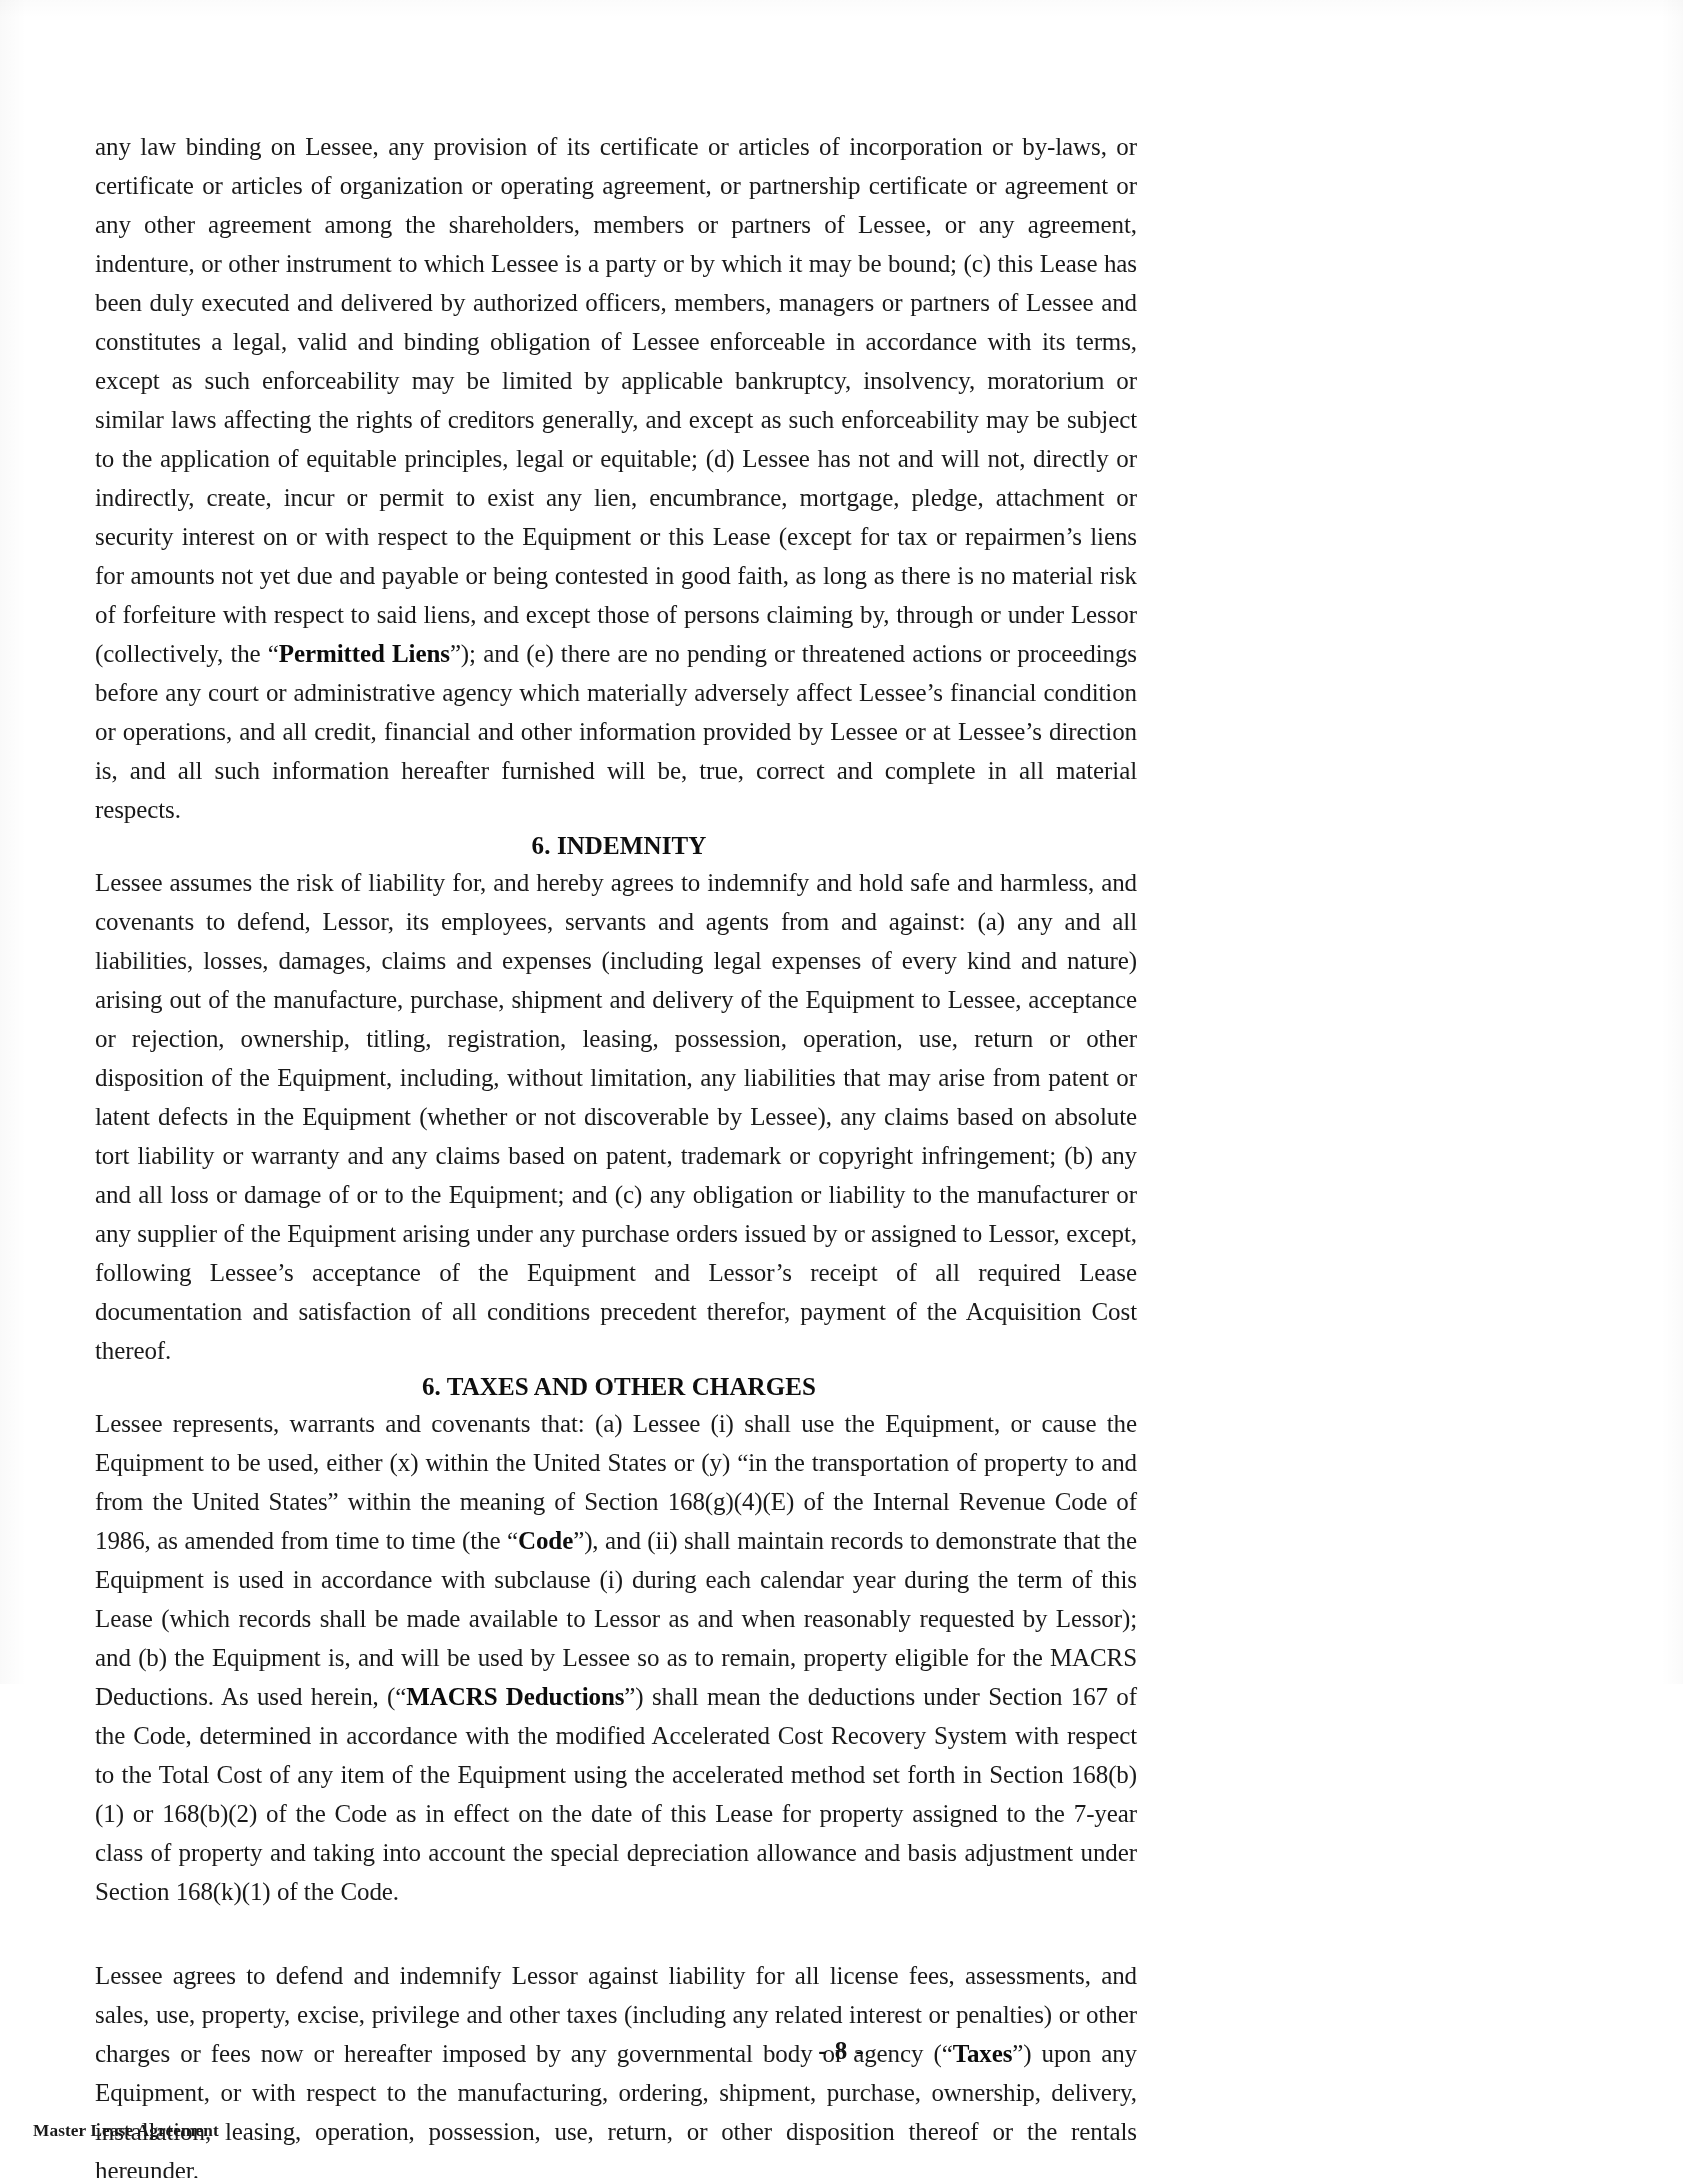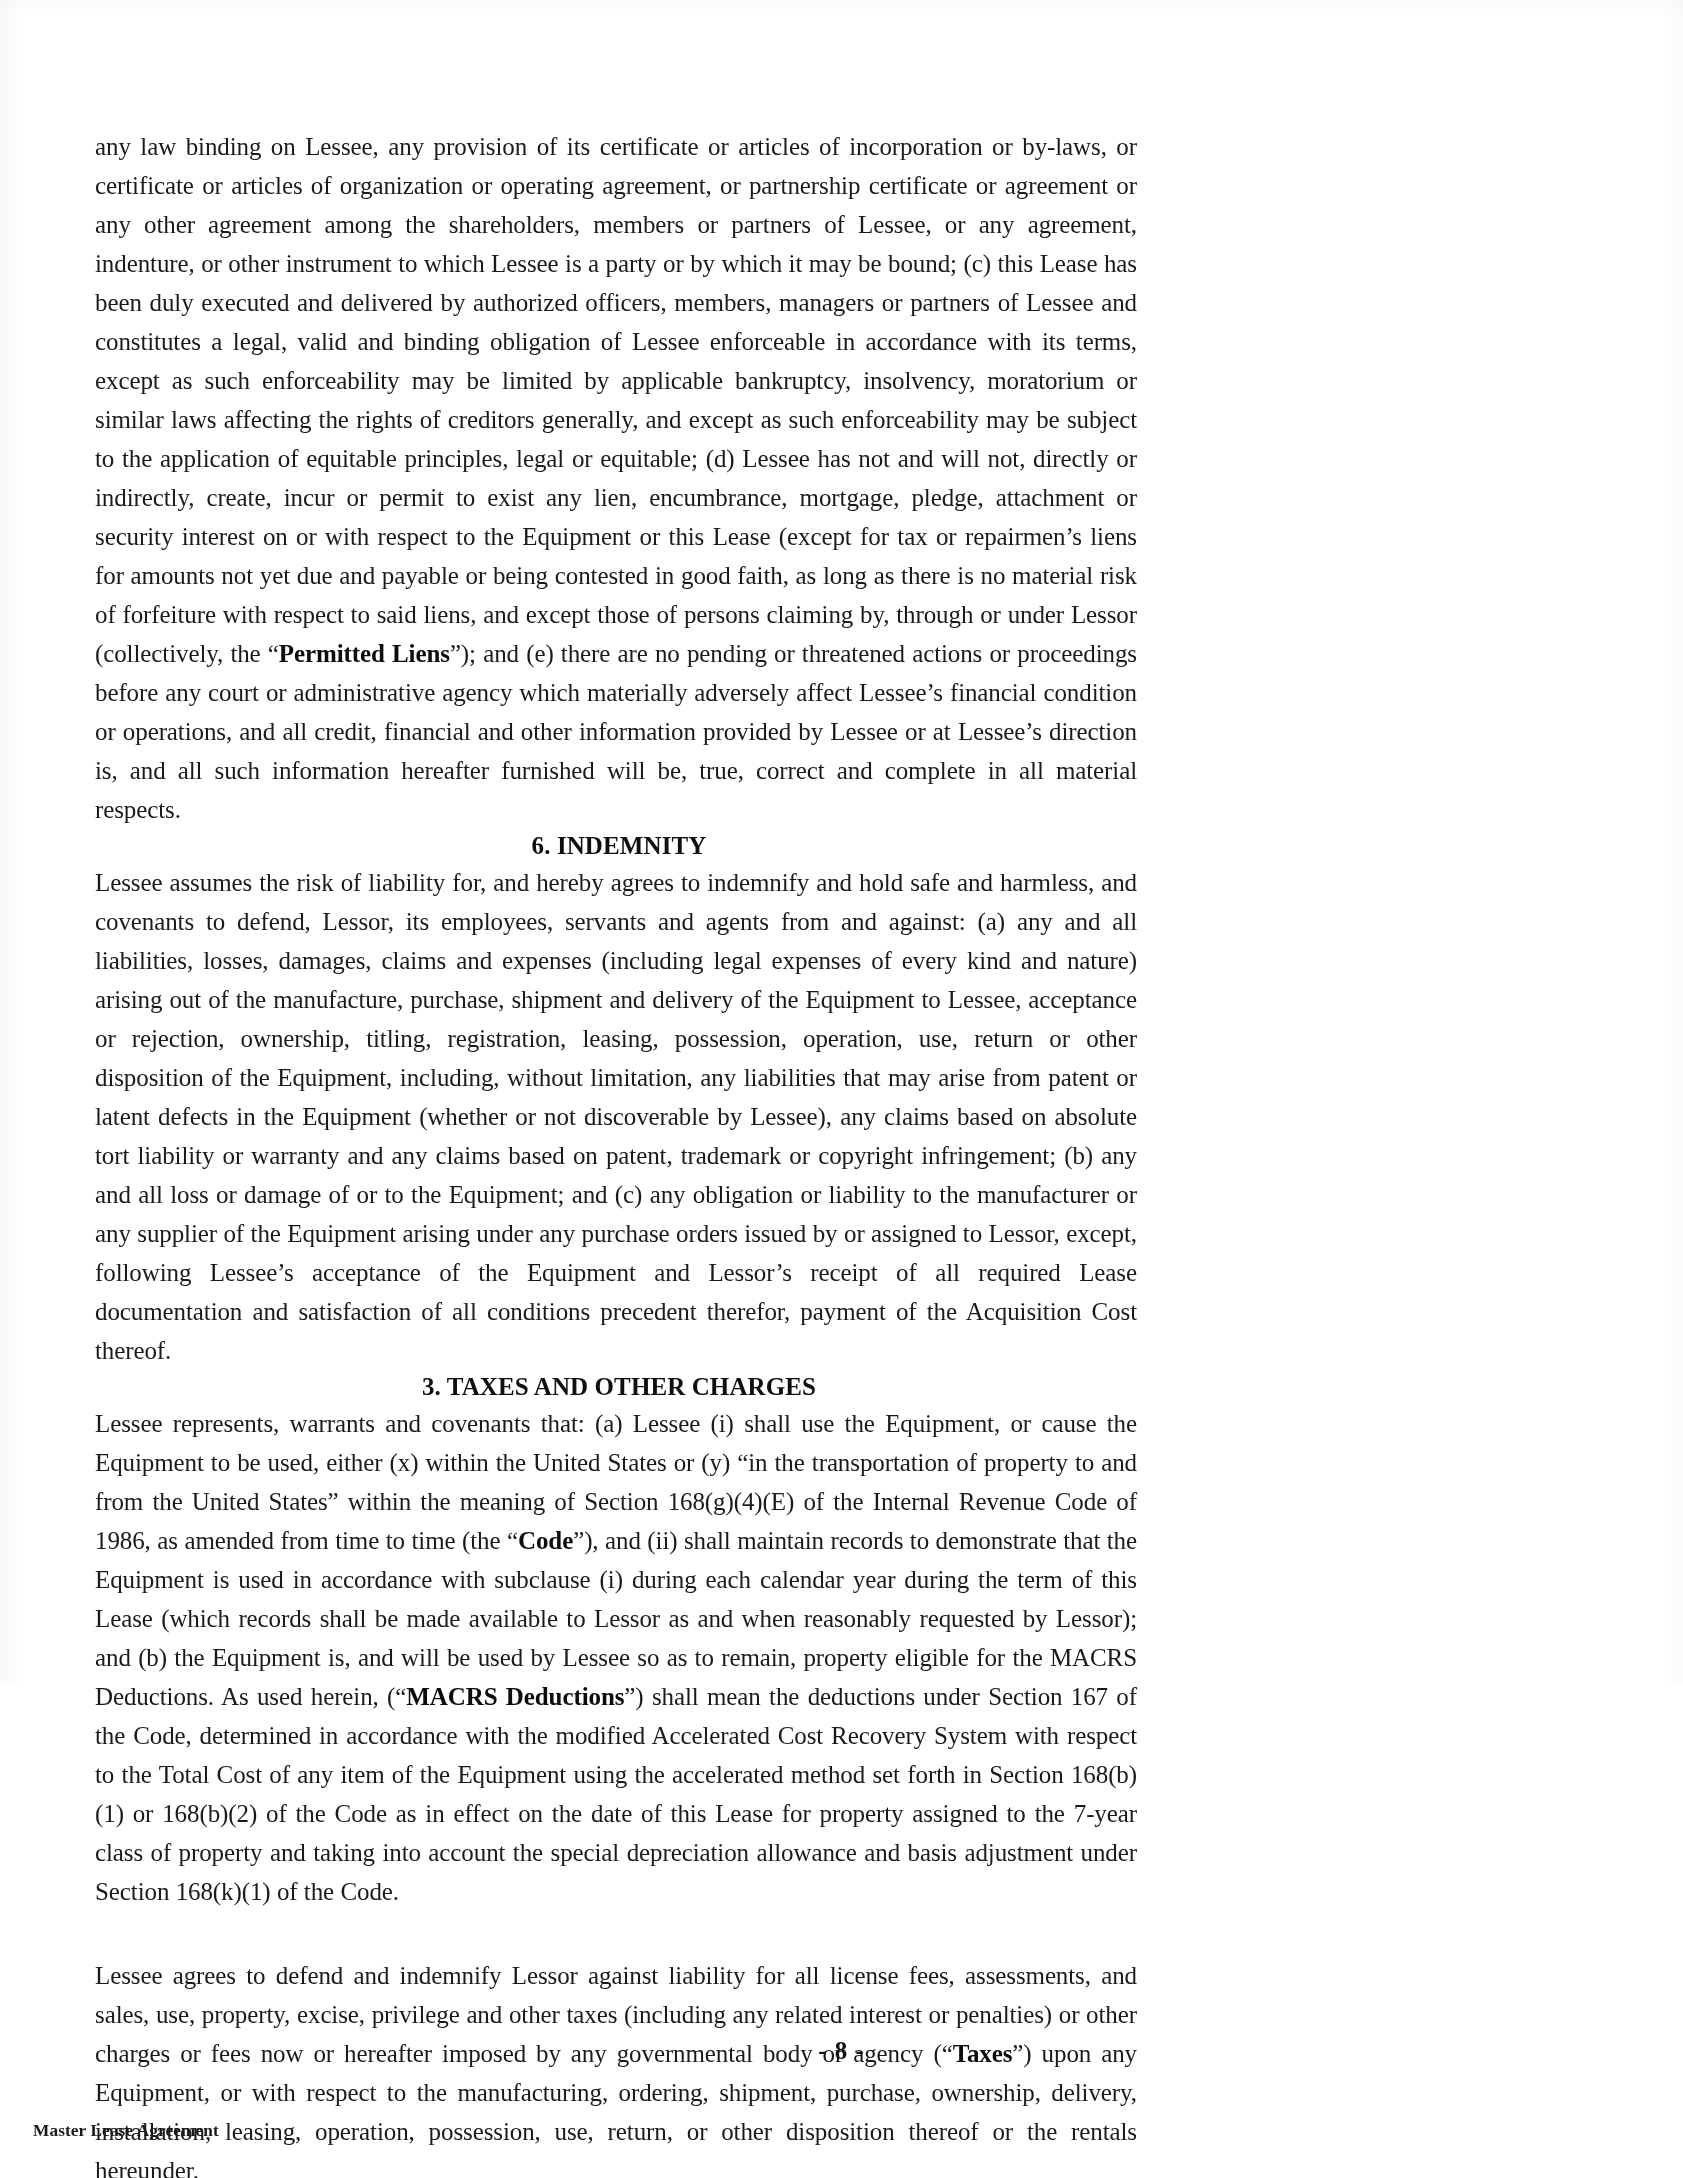--- a/index.html
+++ b/index.html
@@ -105,21 +105,21 @@
   <div class="scan-tint"></div>
 
   <div class="content">
 
     <p class="body-text"><span>any law binding on Lessee, any provision of its certificate or articles of incorporation or by-laws, or certificate or articles of organization or operating agreement, or partnership certificate or agreement or any other agreement among the shareholders, members or partners of Lessee, or any agreement, indenture, or other instrument to which Lessee is a party or by which it may be bound; (c) this Lease has been duly executed and delivered by authorized officers, members, managers or partners of Lessee and constitutes a legal, valid and binding obligation of Lessee enforceable in accordance with its terms, except as such enforceability may be limited by applicable bankruptcy, insolvency, moratorium or similar laws affecting the rights of creditors generally, and except as such enforceability may be subject to the application of equitable principles, legal or equitable; (d) Lessee has not and will not, directly or indirectly, create, incur or permit to exist any lien, encumbrance, mortgage, pledge, attachment or security interest on or with respect to the Equipment or this Lease (except for tax or repairmen’s liens for amounts not yet due and payable or being contested in good faith, as long as there is no material risk of forfeiture with respect to said liens, and except those of persons claiming by, through or under Lessor (collectively, the “</span><b>Permitted Liens</b><span>”); and (e) there are no pending or threatened actions or proceedings before any court or administrative agency which materially adversely affect Lessee’s financial condition or operations, and all credit, financial and other information provided by Lessee or at Lessee’s direction is, and all such information hereafter furnished will be, true, correct and complete in all material respects.</span></p>
 
     <h2 class="section-heading gap-before-heading">6. INDEMNITY</h2>
 
     <p class="body-text gap-after-heading">Lessee assumes the risk of liability for, and hereby agrees to indemnify and hold safe and harmless, and covenants to defend, Lessor, its employees, servants and agents from and against: (a) any and all liabilities, losses, damages, claims and expenses (including legal expenses of every kind and nature) arising out of the manufacture, purchase, shipment and delivery of the Equipment to Lessee, acceptance or rejection, ownership, titling, registration, leasing, possession, operation, use, return or other disposition of the Equipment, including, without limitation, any liabilities that may arise from patent or latent defects in the Equipment (whether or not discoverable by Lessee), any claims based on absolute tort liability or warranty and any claims based on patent, trademark or copyright infringement; (b) any and all loss or damage of or to the Equipment; and (c) any obligation or liability to the manufacturer or any supplier of the Equipment arising under any purchase orders issued by or assigned to Lessor, except, following Lessee’s acceptance of the Equipment and Lessor’s receipt of all required Lease documentation and satisfaction of all conditions precedent therefor, payment of the Acquisition Cost thereof.</p>
 
-    <h2 class="section-heading gap-before-heading">3. TAXES AND OTHER CHARGES</h2>
+    <h2 class="section-heading gap-before-heading">6. TAXES AND OTHER CHARGES</h2>
 
     <p class="body-text gap-after-heading"><span>Lessee represents, warrants and covenants that: (a) Lessee (i) shall use the Equipment, or cause the Equipment to be used, either (x) within the United States or (y) “in the transportation of property to and from the United States” within the meaning of Section 168(g)(4)(E) of the Internal Revenue Code of 1986, as amended from time to time (the “</span><b>Code</b><span>”), and (ii) shall maintain records to demonstrate that the Equipment is used in accordance with subclause (i) during each calendar year during the term of this Lease (which records shall be made available to Lessor as and when reasonably requested by Lessor); and (b) the Equipment is, and will be used by Lessee so as to remain, property eligible for the MACRS Deductions. As used herein, (“</span><b>MACRS Deductions</b><span>”) shall mean the deductions under Section 167 of the Code, determined in accordance with the modified Accelerated Cost Recovery System with respect to the Total Cost of any item of the Equipment using the accelerated method set forth in Section 168(b)(1) or 168(b)(2) of the Code as in effect on the date of this Lease for property assigned to the 7-year class of property and taking into account the special depreciation allowance and basis adjustment under Section 168(k)(1) of the Code.</span></p>
 
     <p class="body-text"><span>Lessee agrees to defend and indemnify Lessor against liability for all license fees, assessments, and sales, use, property, excise, privilege and other taxes (including any related interest or penalties) or other charges or fees now or hereafter imposed by any governmental body or agency (“</span><b>Taxes</b><span>”) upon any Equipment, or with respect to the manufacturing, ordering, shipment, purchase, ownership, delivery, installation, leasing, operation, possession, use, return, or other disposition thereof or the rentals hereunder.</span></p>
 
     <h2 class="section-heading gap-before-heading">8. DEFAULT</h2>
 
   </div>
 
   <div class="page-number">- 8 -</div>

